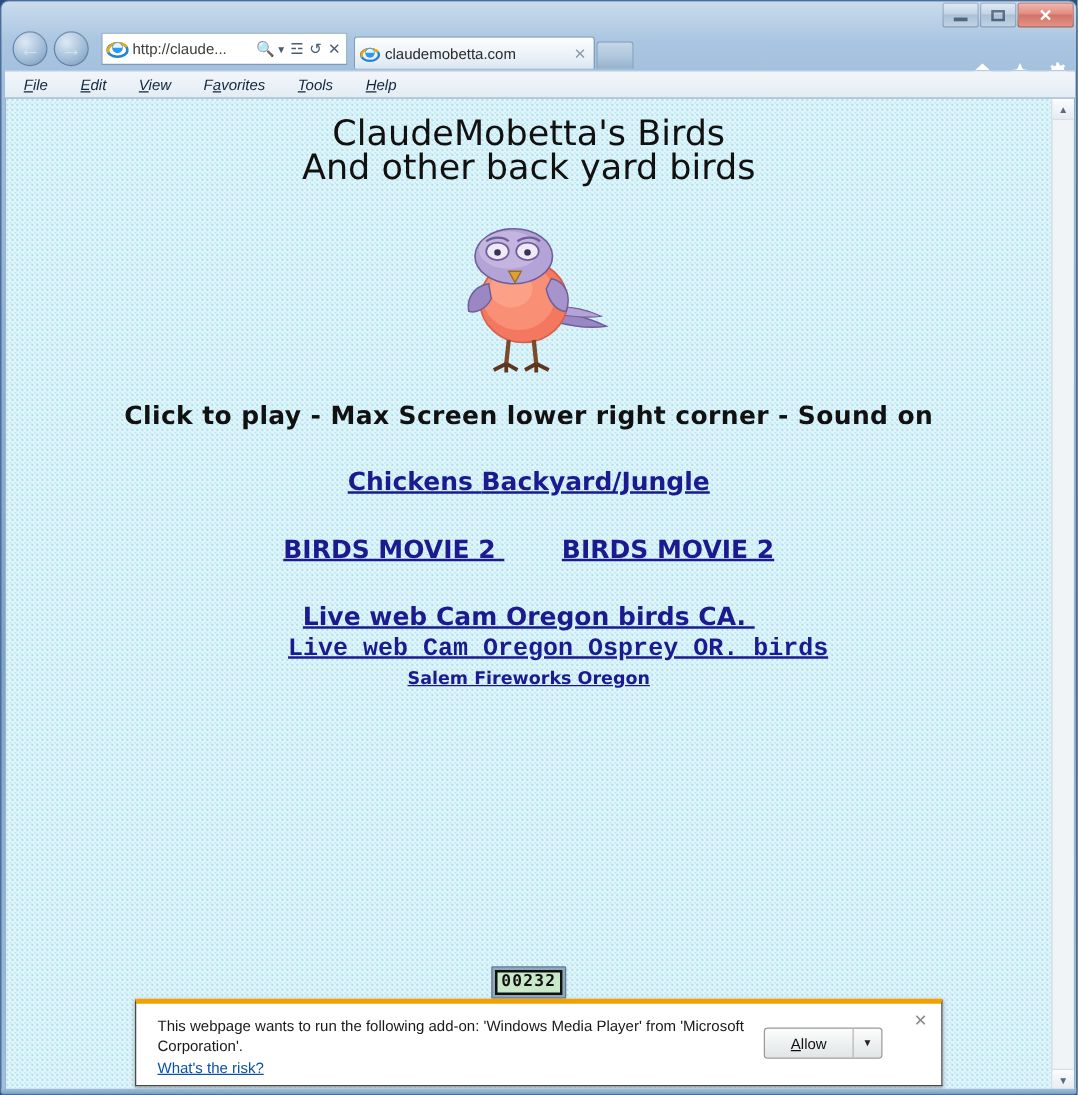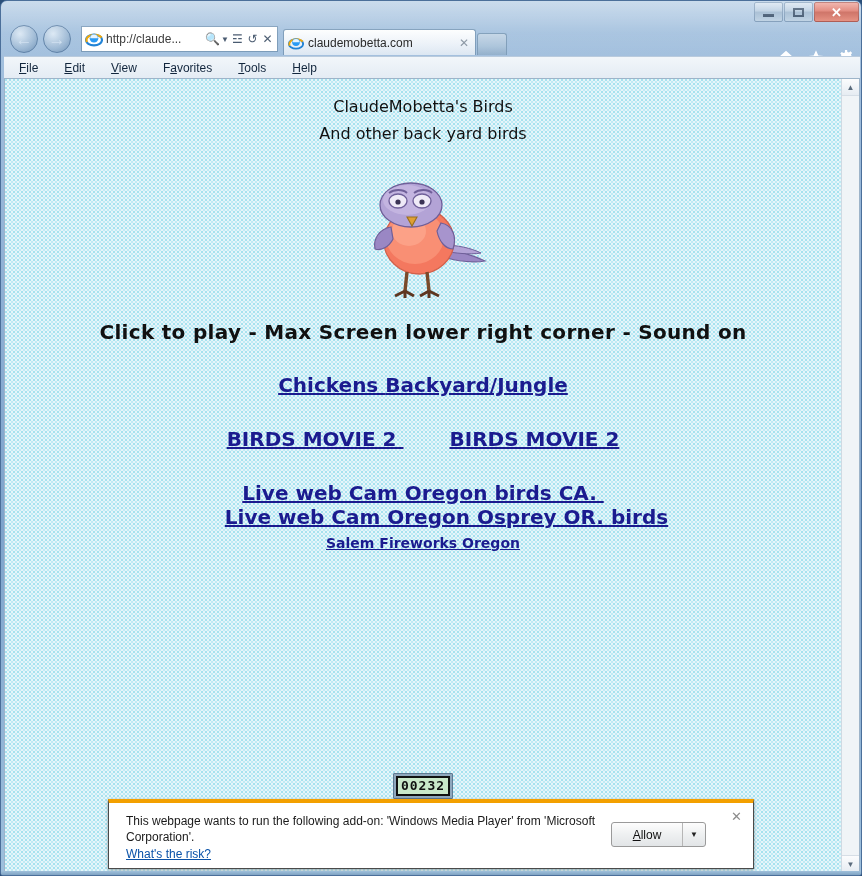--- a/index.html
+++ b/index.html
@@ -103,21 +103,21 @@
   .ticon { width: 18px; height: 18px; }
 
   
   #menubar {
     position: absolute; left: 3px; top: 55px; width: 856px; height: 22px;
     background: linear-gradient(to bottom, #f2f6fa, #e4ecf4);
     border-top: 1px solid #b9cbdd;
     display: flex; align-items: center; padding-left: 12px; gap: 20px;
     font-size: 12px; color: #12263d;
   }
-  .menu-item { padding: 2px 3px; white-space: nowrap; }
+  .menu-item { padding: 2px 3px; white-space: nowrap; font-style: italic; }
   .menu-item u { text-decoration: underline; }
 
   
   #viewport {
     position: absolute; left: 3px; top: 77px; width: 856px; height: 795px;
     background: #e3f3f9;
     border: 1px solid #9db4c9;
     overflow: hidden;
   }
   #page {
@@ -143,42 +143,42 @@
     font-size: 8px; color: #5a6b7c;
   }
   .sb-arrow.bottom { position: absolute; bottom: 0; border-bottom: none; border-top: 1px solid #d6dee6; }
 
   
   .comic { font-family: "DejaVu Sans", sans-serif; }
 
   #title-block {
     position: absolute; left: 0; top: 14px; width: 836px;
     text-align: center; color: #111;
-    font-size: 16px; line-height: 27px; font-weight: 500;
+    font-size: 28px; line-height: 27px; font-weight: 500;
   }
   #bird-wrap { position: absolute; left: 0; top: 100px; width: 836px; text-align: center; }
   #bird { display: inline-block; }
 
   #tagline {
     position: absolute; left: 0; top: 241px; width: 836px;
     text-align: center; color: #111;
     font-size: 20px; font-weight: bold; letter-spacing: .3px;
   }
 
   .linkrow { position: absolute; left: 0; width: 836px; text-align: center; }
   .linkrow a {
     color: #1b1b8f; text-decoration: underline; font-weight: bold;
     display: inline-block; white-space: pre;
   }
   #row1 { top: 294px; font-size: 20px; }
   #row1 a + a { }
   #row2 { top: 348px; font-size: 20px; }
   #row2 a + a { margin-left: 46px; }
   #row3 { top: 402px; font-size: 20px; }
-  #row3 a + a { margin-left: 47px; }
+  #row3 a + a { margin-left: 47px; font-family: Liberation Mono, monospace; }
   #row4 { top: 456px; font-size: 14px; }
 
   
   #counter-wrap { position: absolute; left: 0; top: 694px; width: 836px; text-align: center; }
   #counter {
     display: inline-block; padding: 2px;
     background: #8fa8bd; border: 1px solid #5f7a92; border-radius: 1px;
   }
   #counter-lcd {
     background: #c9e8c9; border: 2px solid #111; padding: 1px 3px;

